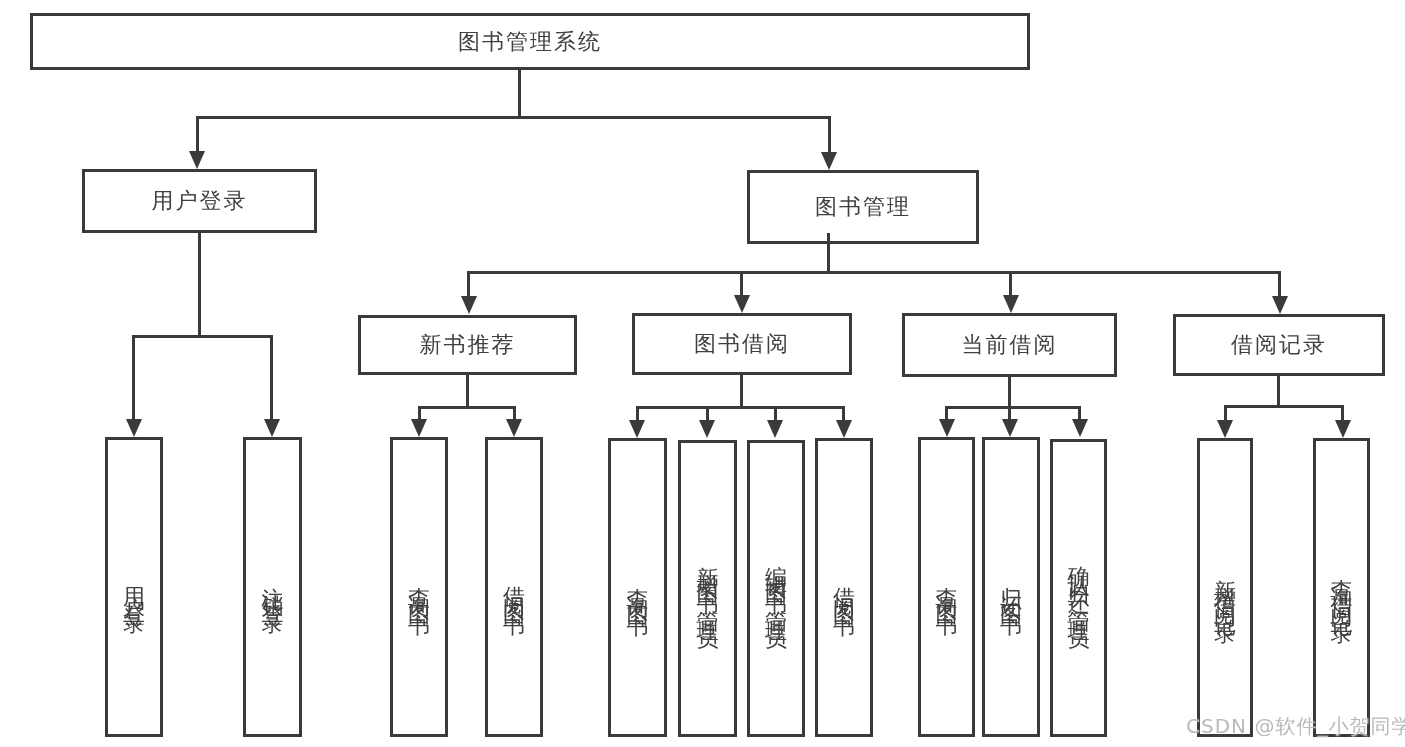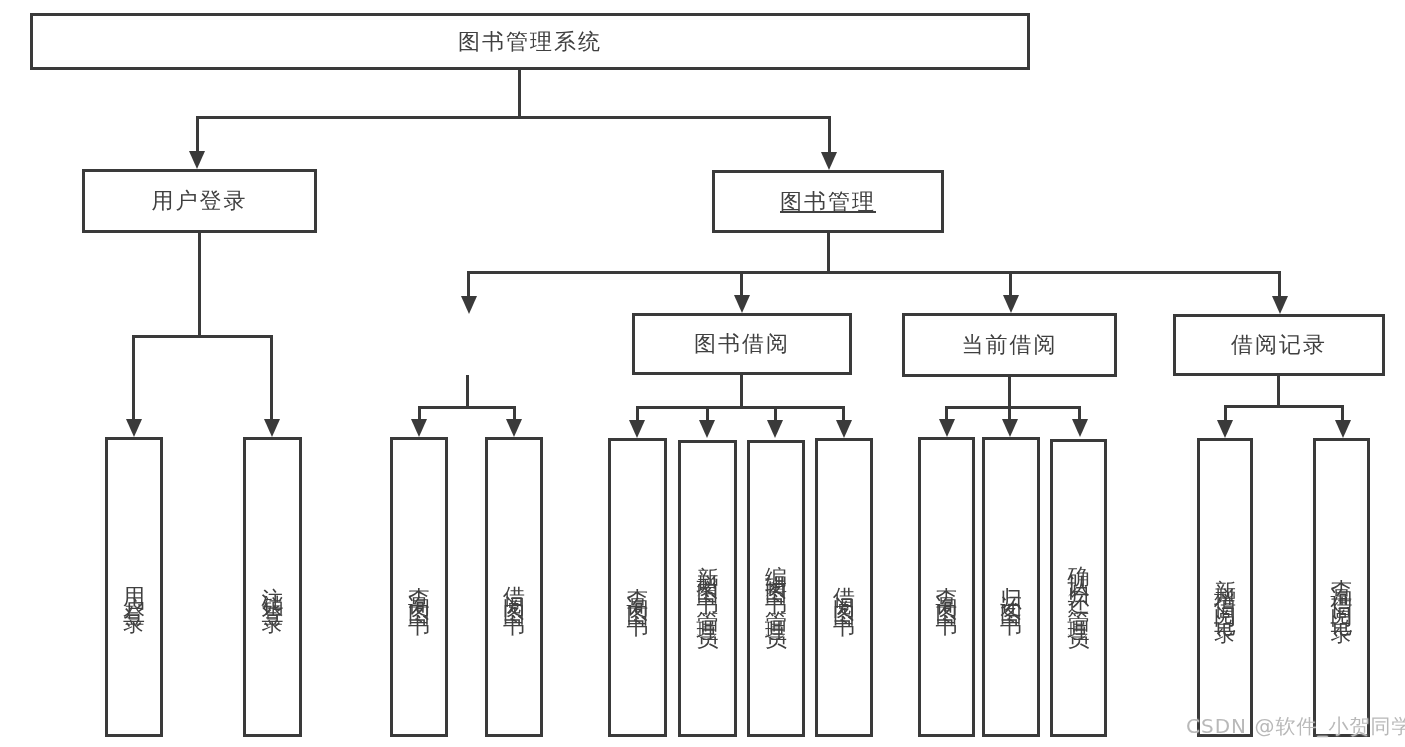--- a/index.html
+++ b/index.html
@@ -48,21 +48,21 @@
   <div class="vline" style="left:518px;top:70px;height:47px;"></div>
   <div class="hline" style="left:197px;top:116px;width:634px;"></div>
   <div class="vline" style="left:196px;top:116px;height:38px;"></div>
   <div class="arrow" style="left:189px;top:151px;"></div>
   <div class="vline" style="left:828px;top:116px;height:38px;"></div>
   <div class="arrow" style="left:821px;top:152px;"></div>
 
   <div class="box" style="left:82px;top:169px;width:235px;height:64px;">
     <span class="lbl">用户登录</span>
   </div>
-  <div class="box" style="left:712px;top:170px;width:232px;height:63px;text-decoration:underline;">
+  <div class="box" style="left:747px;top:170px;width:232px;height:74px;">
     <span class="lbl">图书管理</span>
   </div>
 
   <div class="vline" style="left:198px;top:233px;height:103px;"></div>
   <div class="hline" style="left:132px;top:335px;width:141px;"></div>
   <div class="vline" style="left:132px;top:335px;height:86px;"></div>
   <div class="arrow" style="left:126px;top:419px;"></div>
   <div class="vline" style="left:270px;top:335px;height:86px;"></div>
   <div class="arrow" style="left:264px;top:419px;"></div>
 
@@ -70,20 +70,23 @@
   <div class="hline" style="left:468px;top:271px;width:813px;"></div>
   <div class="vline" style="left:467px;top:271px;height:27px;"></div>
   <div class="arrow" style="left:461px;top:296px;"></div>
   <div class="vline" style="left:740px;top:271px;height:27px;"></div>
   <div class="arrow" style="left:734px;top:295px;"></div>
   <div class="vline" style="left:1009px;top:271px;height:27px;"></div>
   <div class="arrow" style="left:1003px;top:295px;"></div>
   <div class="vline" style="left:1278px;top:271px;height:27px;"></div>
   <div class="arrow" style="left:1272px;top:296px;"></div>
 
+  <div class="box" style="left:358px;top:315px;width:219px;height:60px;">
+    <span class="lbl">新书推荐</span>
+  </div>
   <div class="box" style="left:902px;top:313px;width:215px;height:64px;">
     <span class="lbl">当前借阅</span>
   </div>
   <div class="box" style="left:632px;top:313px;width:220px;height:62px;">
     <span class="lbl">图书借阅</span>
   </div>
   <div class="box" style="left:1173px;top:314px;width:212px;height:62px;">
     <span class="lbl">借阅记录</span>
   </div>
 

